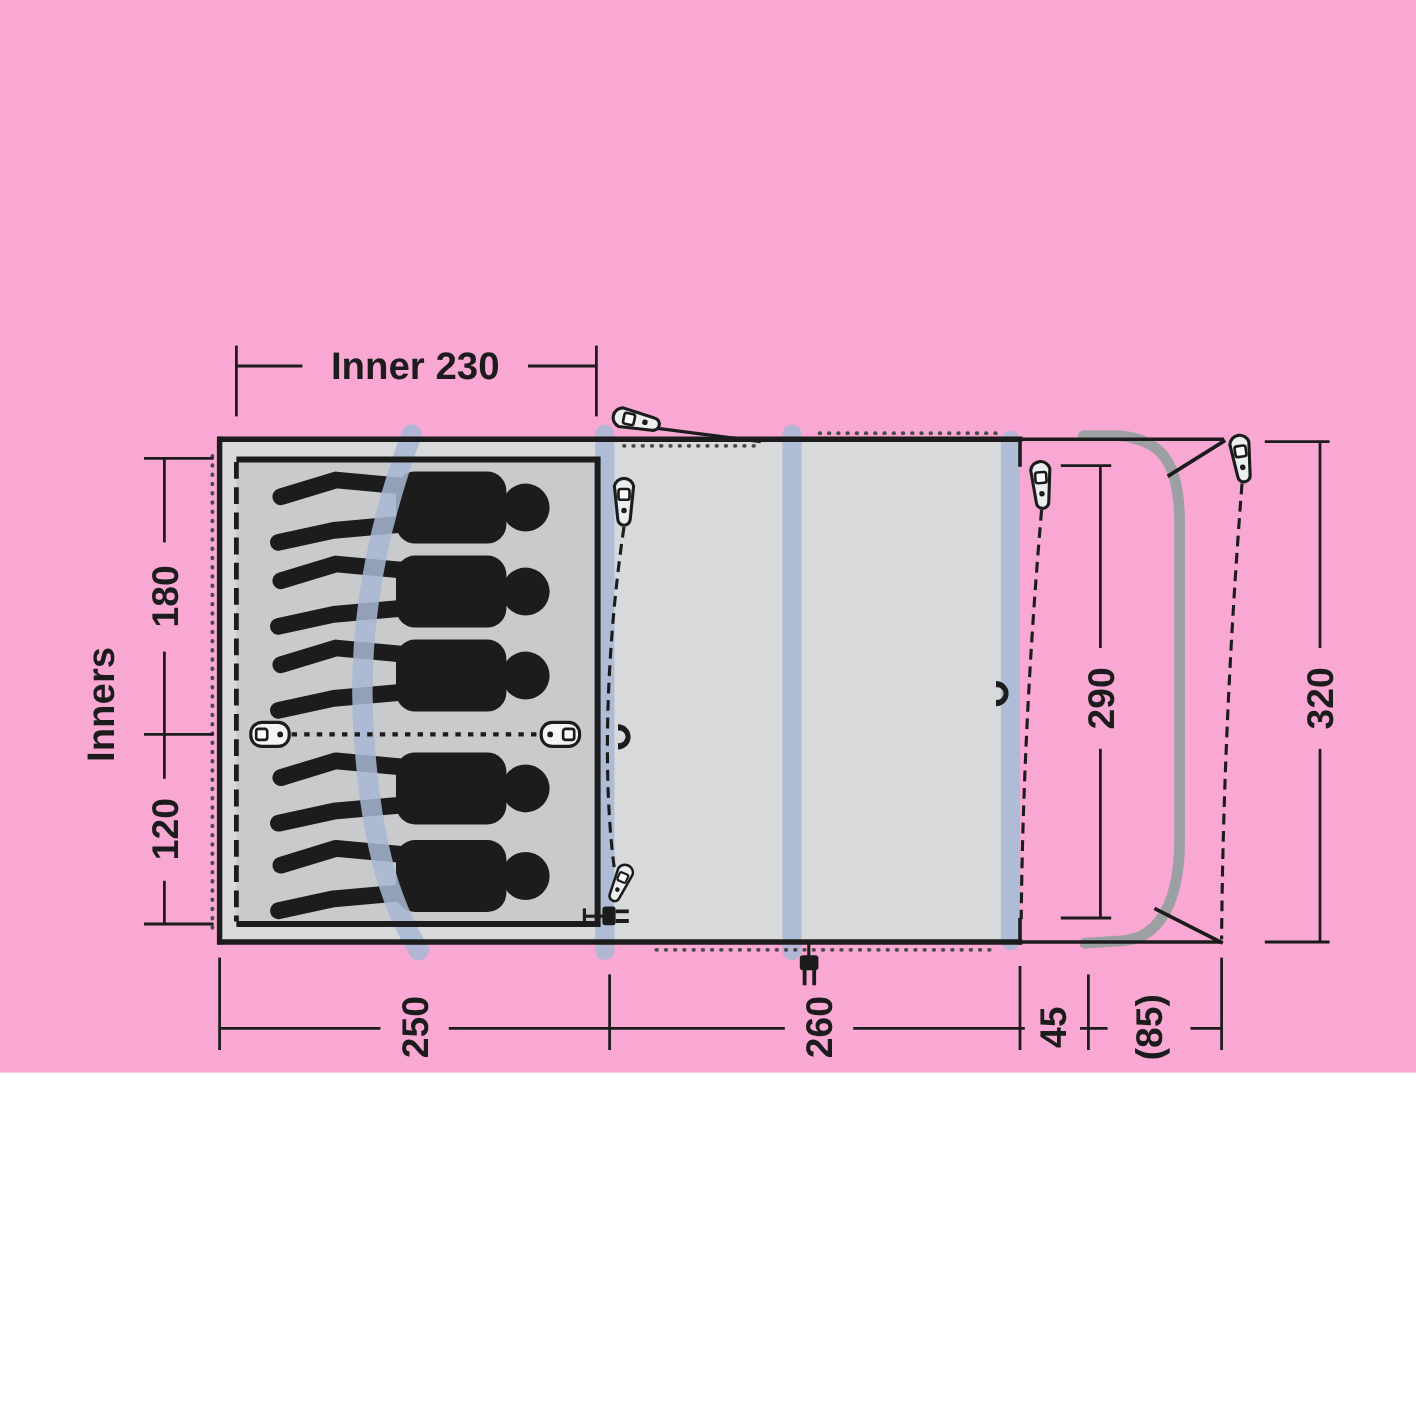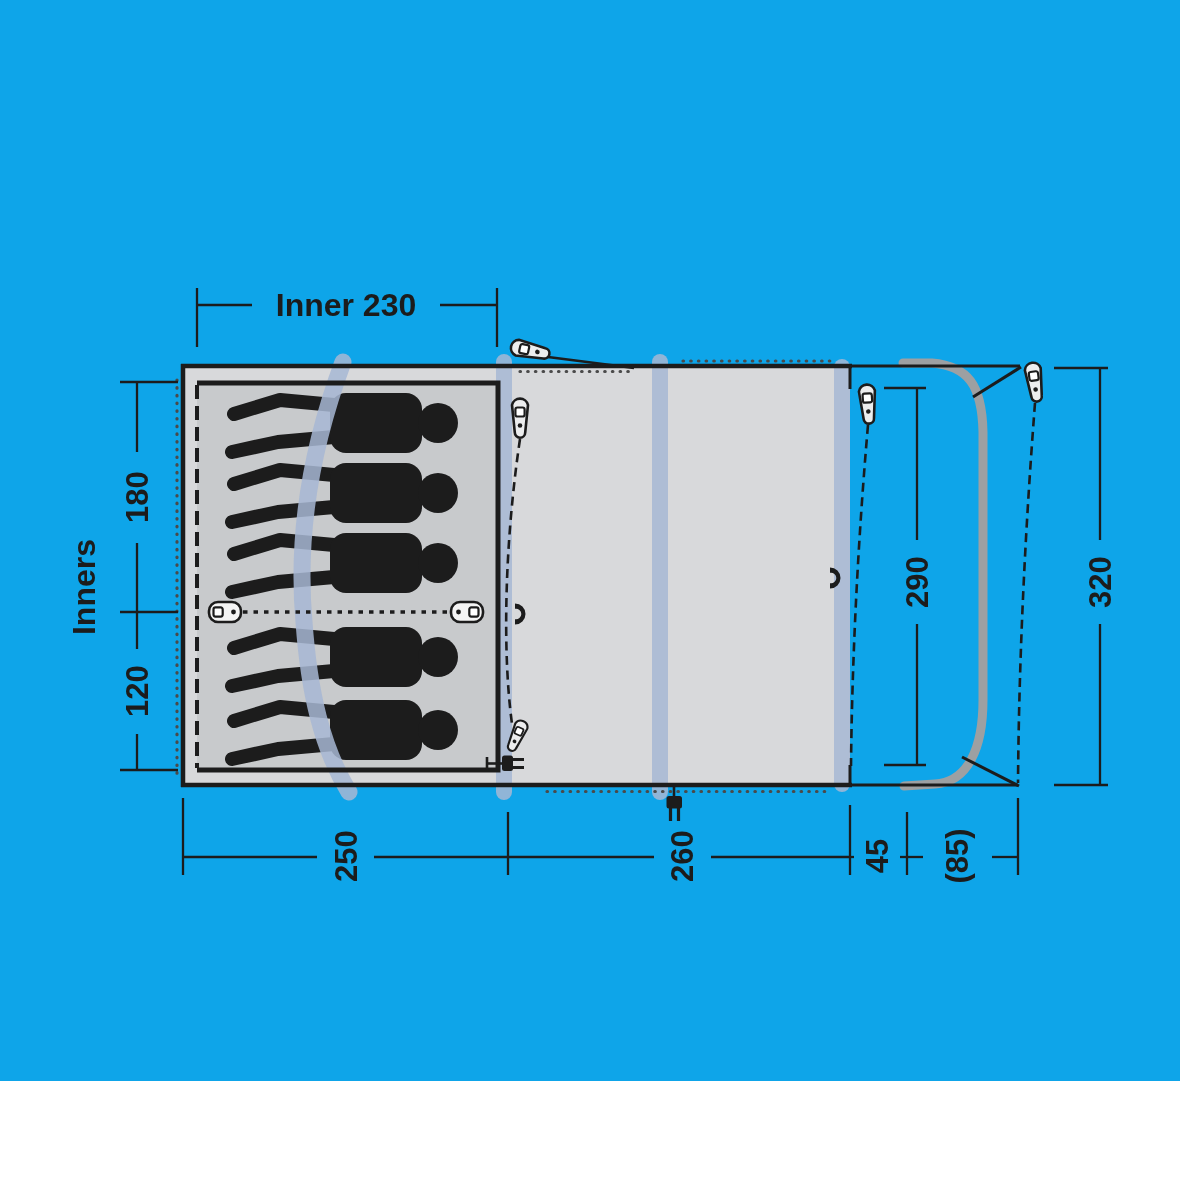--- a/index.html
+++ b/index.html
@@ -1,16 +1,16 @@
 <!DOCTYPE html>
 <html><head>
 <meta charset="utf-8">
 <style>
   html,body{margin:0;padding:0;background:#ffffff;}
-  .canvas{position:relative;width:1180px;height:1081px;background:#0ea5e9;overflow:hidden;}
+  .canvas{position:relative;width:1180px;height:894px;background:#f9a8d4;overflow:hidden;}
   svg{position:absolute;left:0;top:0;}
   text{font-family:"Liberation Sans",sans-serif;font-weight:bold;fill:#1c1c1c;}
   .dim{font-size:31px;}
   .big{font-size:32px;}
 </style>
 </head>
 <body>
 
 <div class="canvas">
 <svg width="1180" height="1180" viewBox="0 0 1180 1180">

